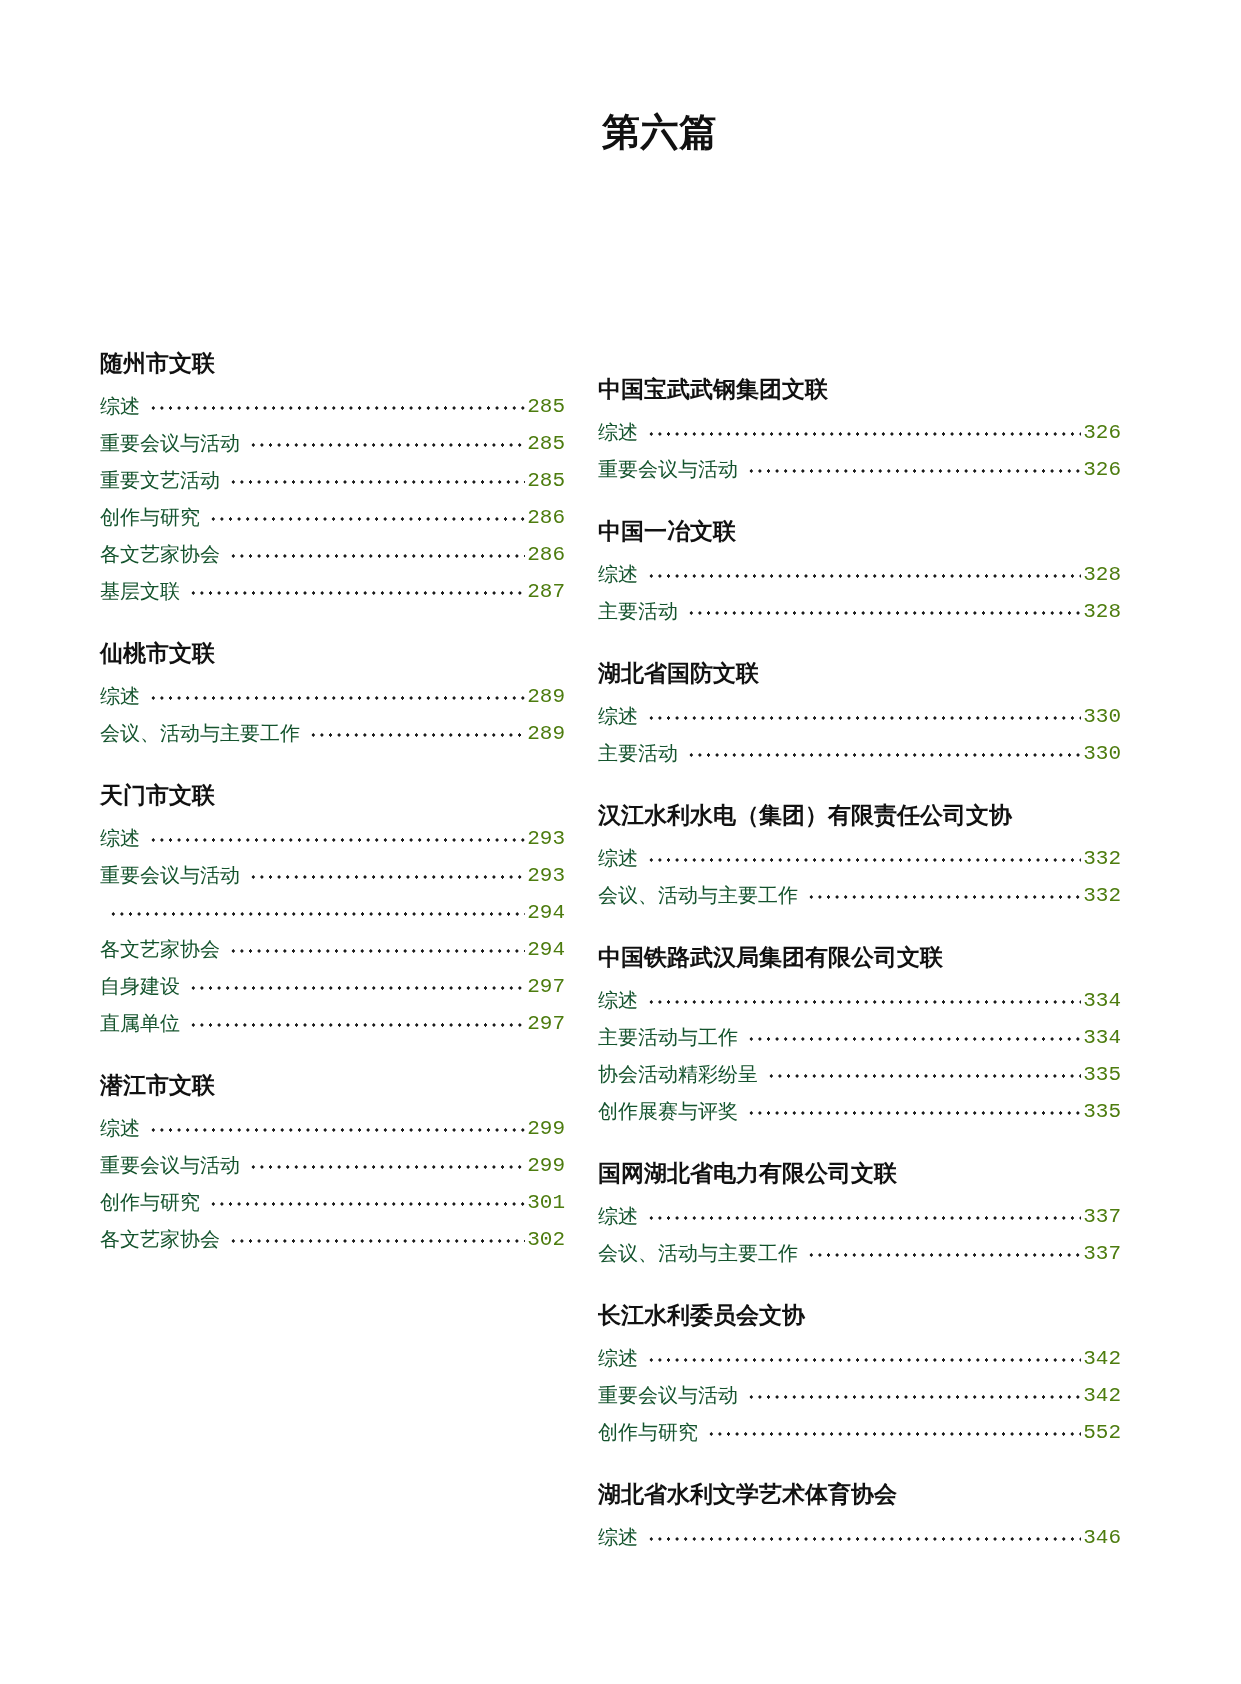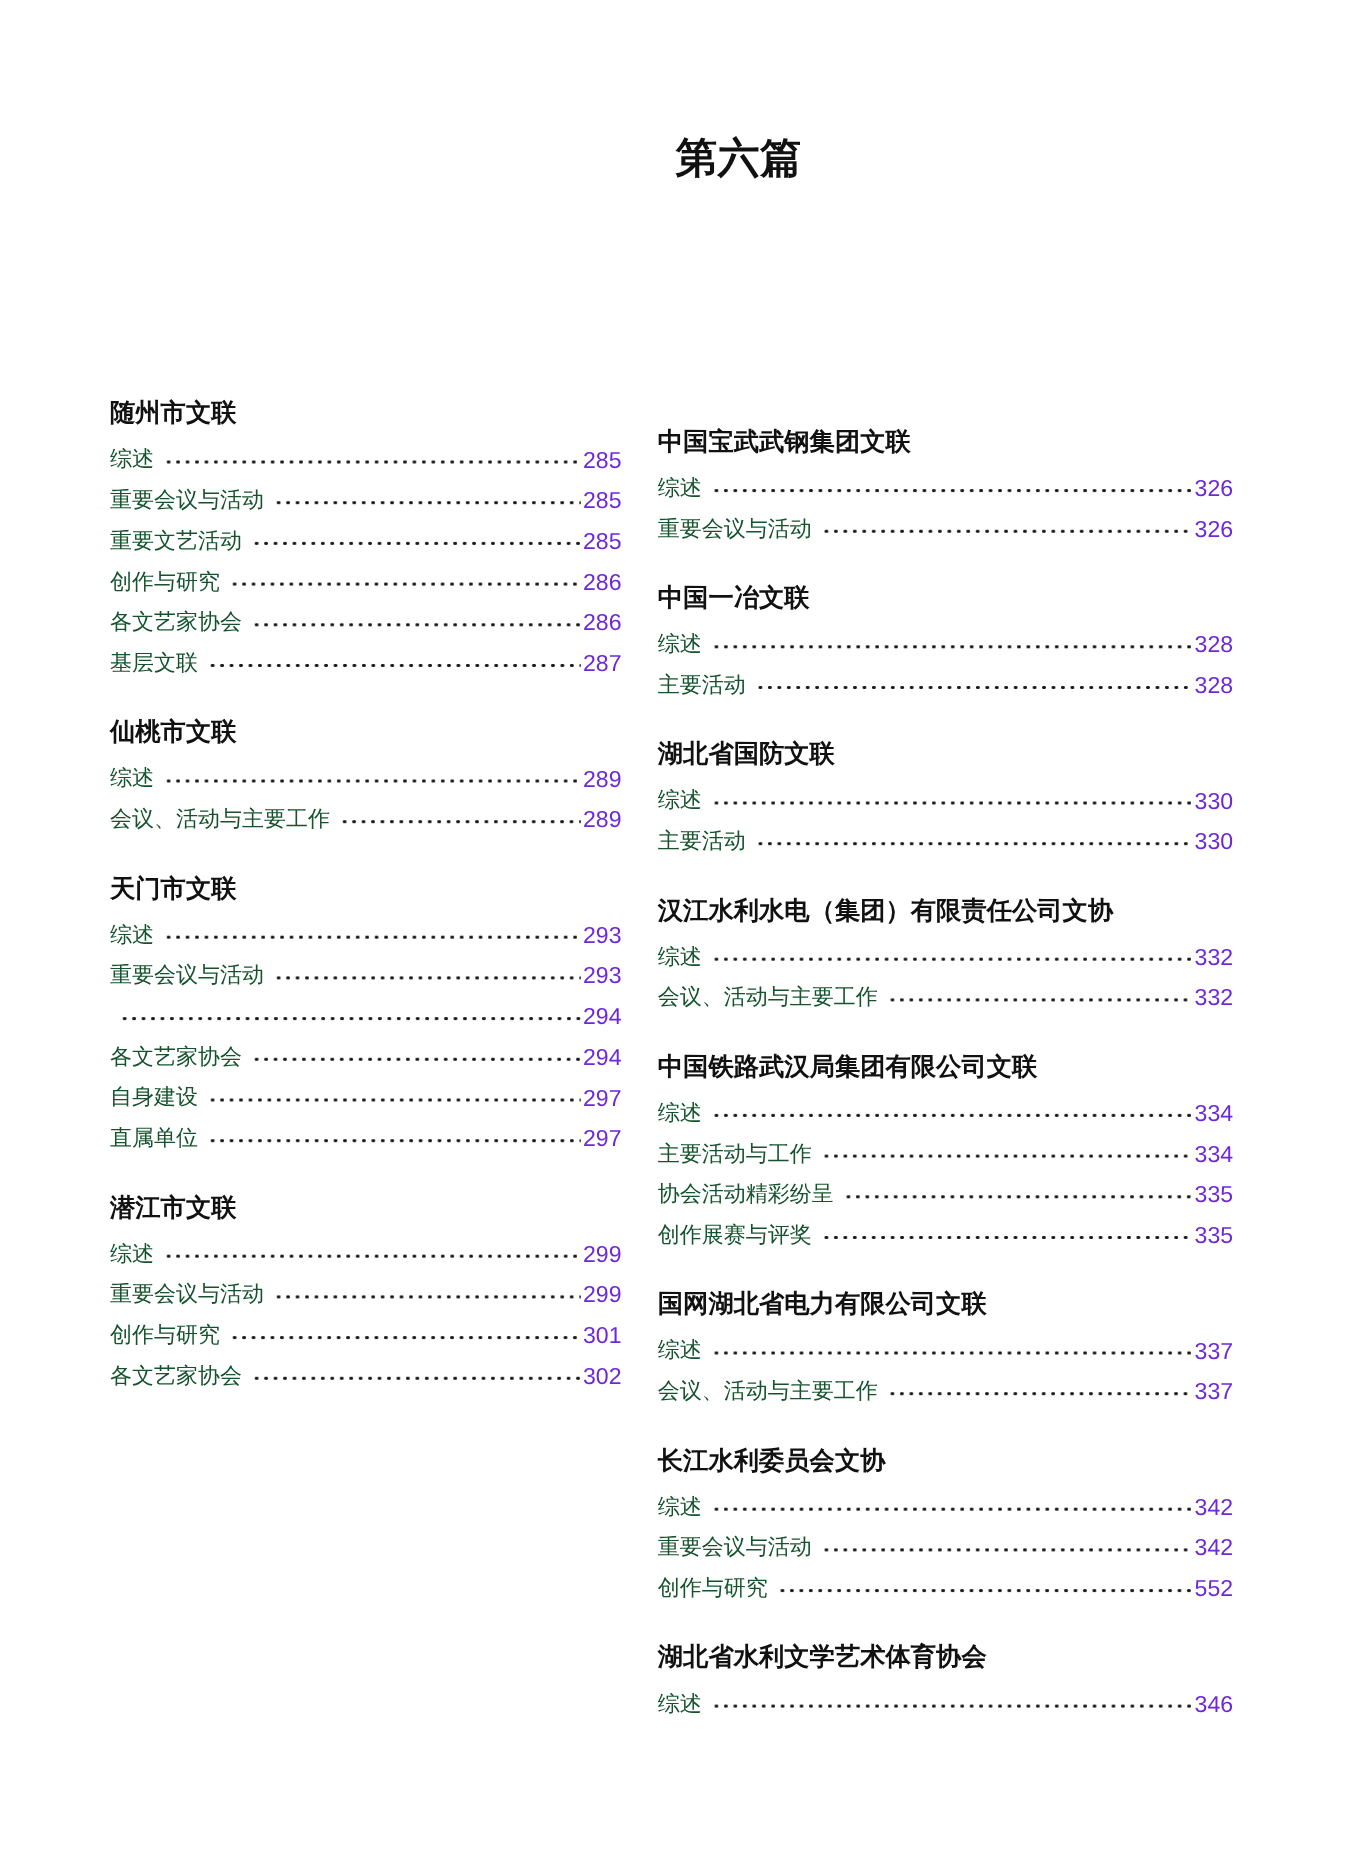--- a/index.html
+++ b/index.html
@@ -19,31 +19,31 @@
   
   .title-block {
     position: absolute;
     left: 598px;
     top: 104px;
     font-family: "Liberation Sans", sans-serif;
     font-weight: bold;
     color: #111111;
   }
   .title-block .title-line {
-    margin: 16px;
+    margin: 4px;
     font-size: 38px;
     line-height: 49px;
     letter-spacing: 0.5px;
   }
 
   
   .columns {
     position: absolute;
     left: 100px;
-    top: 360px;
+    top: 348px;
     width: 1021px;
     display: flex;
     gap: 33px;
     align-items: flex-start;
   }
   .col { flex: none; }
   .col-left  { width: 465px; }
   .col-right { width: 523px; padding-top: 26px; }
 
   .toc-section { margin: 0; }
@@ -76,22 +76,22 @@
     margin: 0 2px 0 9px;
     min-width: 20px;
     background-image: radial-gradient(circle, #1b1b1b 1.5px, rgba(0,0,0,0) 1.7px);
     background-size: 8.6px 10px;
     background-repeat: repeat-x;
     background-position: 0 55%;
   }
   .entry-page {
     flex: none;
     font-size: 21px;
-    font-family: Liberation Sans, sans-serif;
-    color: #6d28d9;
+    font-family: Liberation Mono, monospace;
+    color: #4d7c0f;
   }
 </style>
 </head>
 <body>
 
 <div class="page">
 
   <header class="title-block">
     <h1 class="title-line">第六篇</h1>
   </header>

